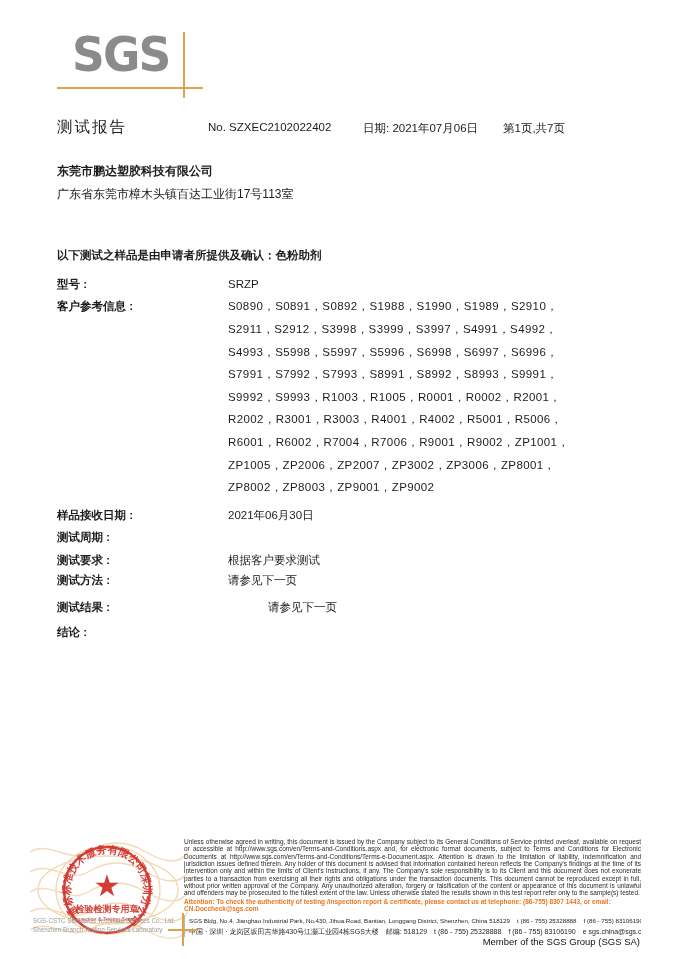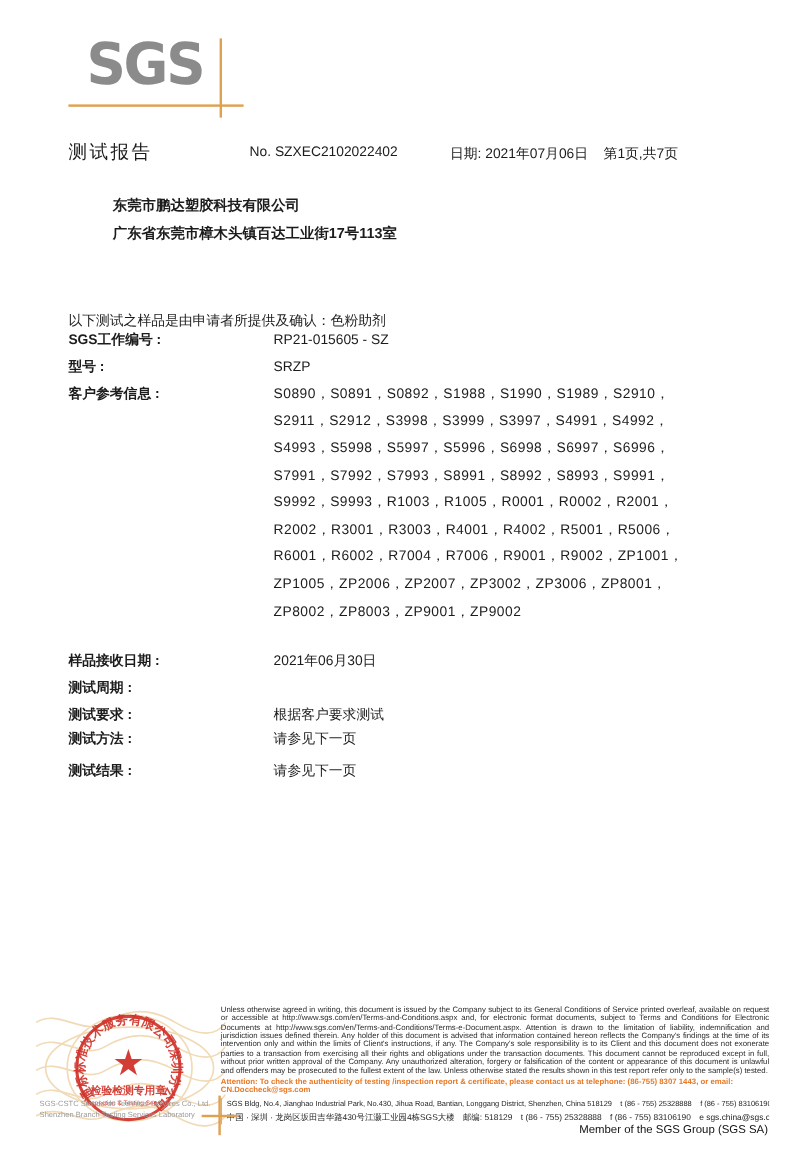--- a/index.html
+++ b/index.html
@@ -15,36 +15,36 @@
   }
   .mark{position:absolute;background:#dfa050;}
   .mark-h-top{left:57px;top:87px;width:146px;height:2px;}
   .mark-v-top{left:183px;top:32px;width:2px;height:66px;}
   .mark-h-bot{left:168px;top:929px;width:30px;height:2px;}
   .mark-v-bot{left:182px;top:913px;width:2px;height:33px;}
   
   .hdr{position:absolute;top:121px;font-size:11.5px;white-space:nowrap;}
   .hdr-title{left:57px;top:117px;font-size:15.5px;font-weight:normal;letter-spacing:2px;}
   .hdr-no{left:208px;}
-  .hdr-date{left:363px;margin-left:12px;}
+  .hdr-date{left:363px;}
   .hdr-page{left:503px;}
   
-  .applicant{position:absolute;left:57px;top:160px;font-size:12px;line-height:23px;font-weight:bold;white-space:nowrap;margin-left:37px;}
-  .applicant .addr2{font-weight:bold;}
+  .applicant{position:absolute;left:57px;top:160px;font-size:12px;line-height:23px;font-weight:bold;white-space:nowrap;}
+  .applicant .addr2{font-weight:normal;}
   
-  .statement{position:absolute;left:57px;top:260px;font-size:11.5px;font-weight:normal;white-space:nowrap;}
+  .statement{position:absolute;left:57px;top:248px;font-size:11.5px;font-weight:bold;white-space:nowrap;}
   
   .fields{position:absolute;left:57px;top:273px;width:585px;font-size:11.5px;}
   .field-row{display:flex;align-items:flex-start;line-height:22.4px;}
   .f-label{flex:0 0 171px;font-weight:bold;white-space:nowrap;}
   .f-value{flex:1;white-space:pre-line;}
   .row-ref .f-value{line-height:22.6px;letter-spacing:.4px;}
-  .row-received{margin-top:19px;}
+  .row-received{margin-top:5px;}
   .row-method{line-height:19px;justify-content:center;}
-  .row-result{margin-top:6px;}
+  .row-result{margin-top:6px;gap:40px;}
   .row-conclusion{margin-top:3px;}
   .row-conclusion .f-value{line-height:18.8px;white-space:pre-line;}
   
   .footer-right{position:absolute;left:184px;top:838px;width:457px;}
   .legal{font-size:6.5px;line-height:7.35px;text-align:justify;color:#2a2a2a;}
   .attention{font-size:6.5px;line-height:7.4px;color:#e87722;font-weight:bold;margin-top:1px;}
   .addr-block{margin-top:2px;border-left:1px solid #b5b5b5;padding-left:4px;}
   .addr-line{display:flex;gap:7px;white-space:nowrap;overflow:hidden;font-size:6.2px;line-height:11px;color:#1f1f1f;align-items:baseline;}
   .addr-line .seg{flex:0 0 auto;}
   .addr-cn{font-size:7px;}
@@ -68,24 +68,20 @@
   <div class="hdr hdr-page">第1页,共7页</div>
 
   <div class="applicant">
     <div>东莞市鹏达塑胶科技有限公司</div>
     <div class="addr2">广东省东莞市樟木头镇百达工业街17号113室</div>
   </div>
 
   <div class="statement">以下测试之样品是由申请者所提供及确认：色粉助剂</div>
 
   <div class="fields">
-    <div class="field-row row-job">
-      <div class="f-label">SGS工作编号 :</div>
-      <div class="f-value">RP21-015605 - SZ</div>
-    </div>
     <div class="field-row row-model">
       <div class="f-label">型号 :</div>
       <div class="f-value">SRZP</div>
     </div>
     <div class="field-row row-ref">
       <div class="f-label">客户参考信息 :</div>
       <div class="f-value">S0890，S0891，S0892，S1988，S1990，S1989，S2910，
 S2911，S2912，S3998，S3999，S3997，S4991，S4992，
 S4993，S5998，S5997，S5996，S6998，S6997，S6996，
 S7991，S7992，S7993，S8991，S8992，S8993，S9991，
@@ -108,20 +104,21 @@
     </div>
     <div class="field-row row-method">
       <div class="f-label">测试方法 :</div>
       <div class="f-value">请参见下一页</div>
     </div>
     <div class="field-row row-result">
       <div class="f-label">测试结果 :</div>
       <div class="f-value">请参见下一页</div>
     </div>
     <div class="field-row row-conclusion">
+      <div class="f-label">结论 :</div>
     </div>
   </div>
 
   <svg class="stamp-svg" width="158" height="104" viewBox="0 0 158 104">
     <g stroke="#f0d6ae" fill="none" stroke-width="1.4" opacity="0.9">
       <path d="M0,14 C20,2 38,26 58,14 S96,2 116,14 S150,26 158,14"></path>
       <path d="M0,34 C20,22 38,46 58,34 S96,22 116,34 S150,46 158,34"></path>
       <path d="M0,54 C20,42 38,66 58,54 S96,42 116,54 S150,66 158,54"></path>
       <path d="M0,74 C20,62 38,86 58,74 S96,62 116,74 S150,86 158,74"></path>
       <path d="M0,92 C20,80 38,102 58,92 S96,80 116,92 S150,102 158,92"></path>

